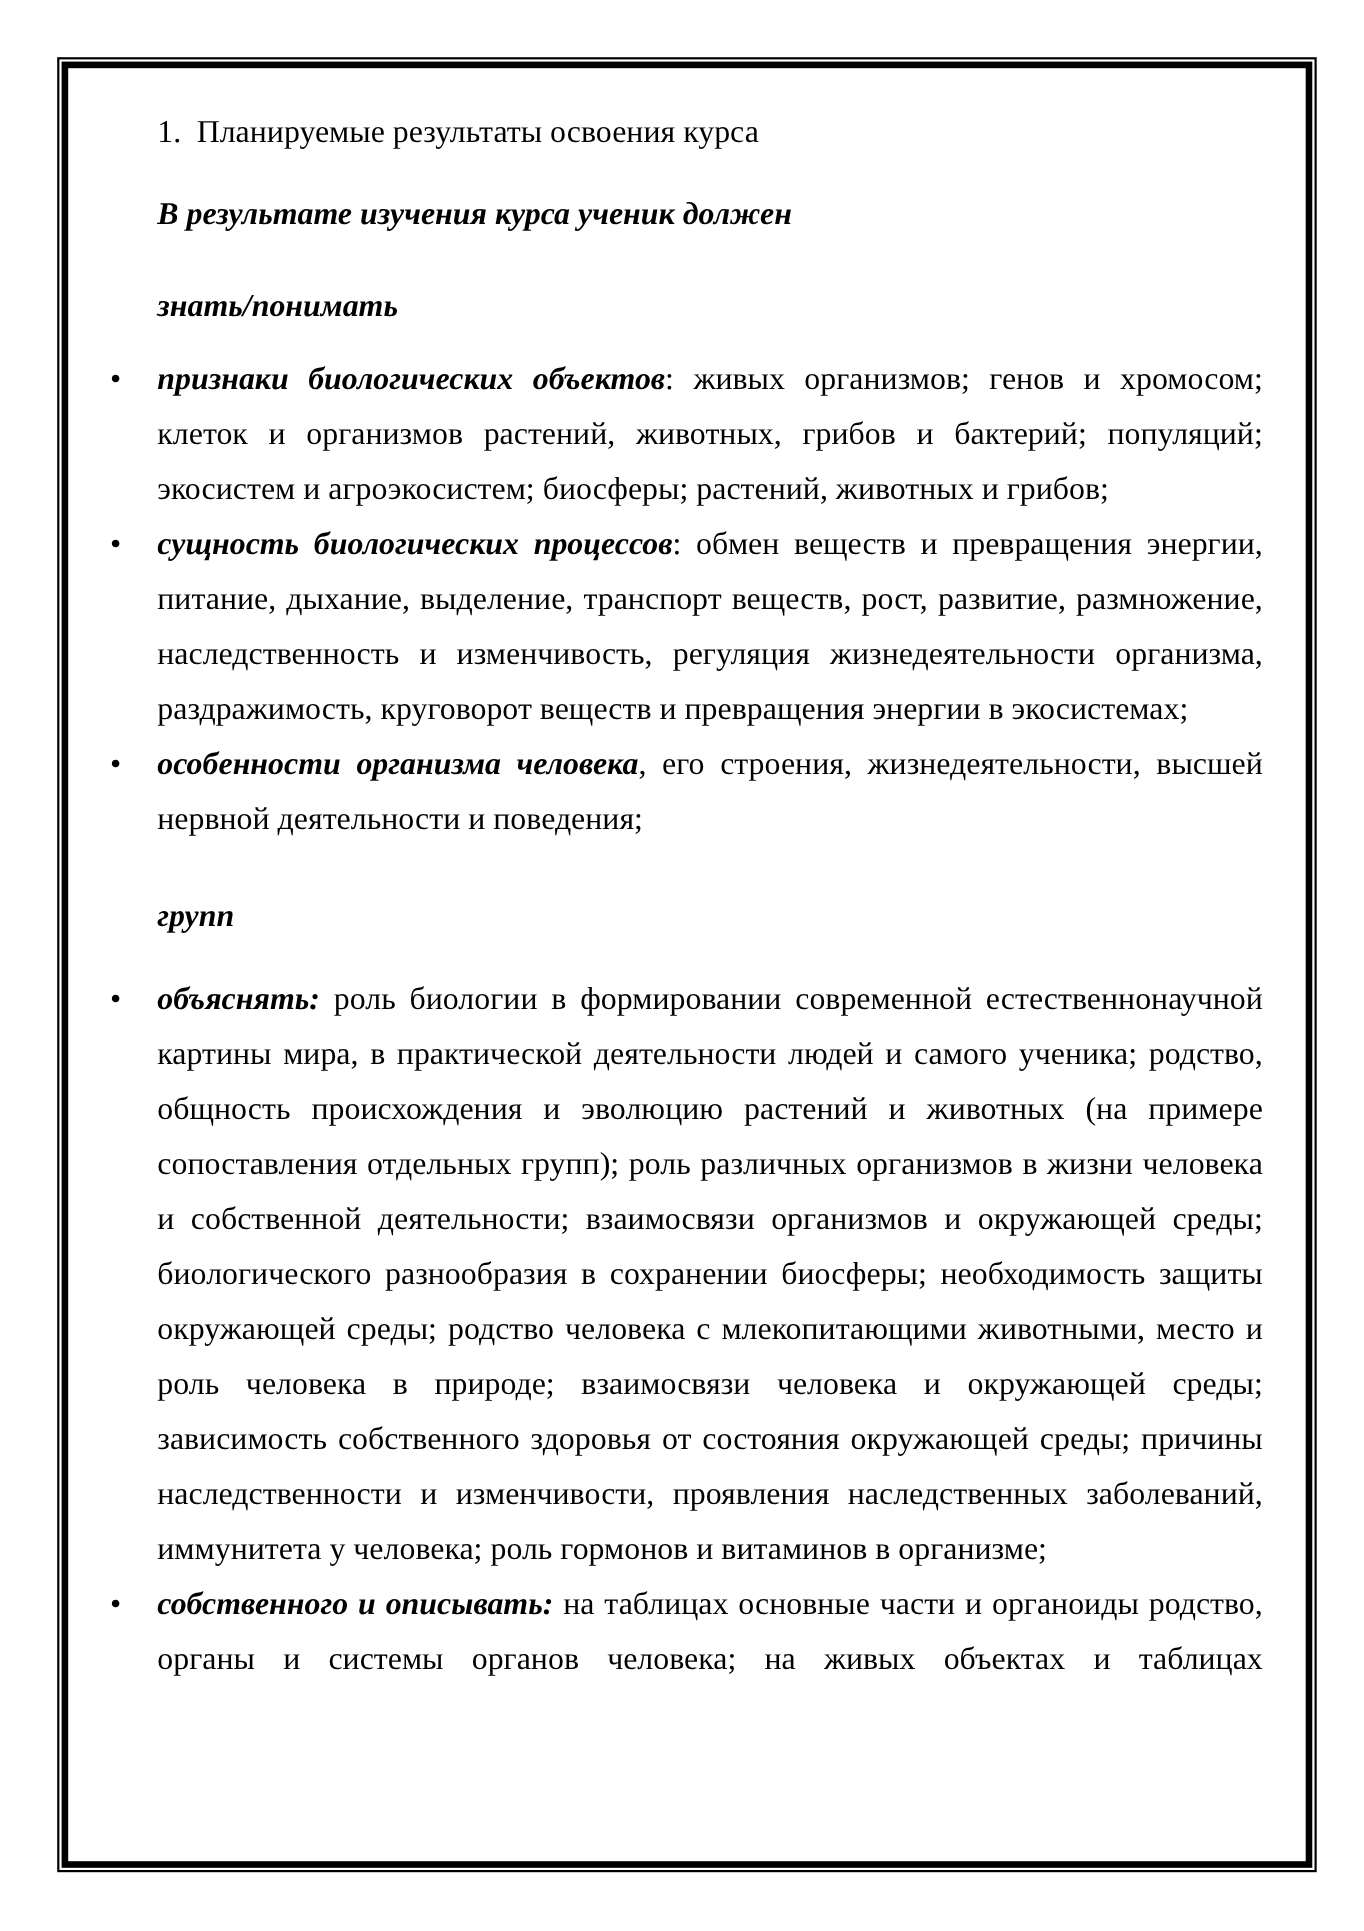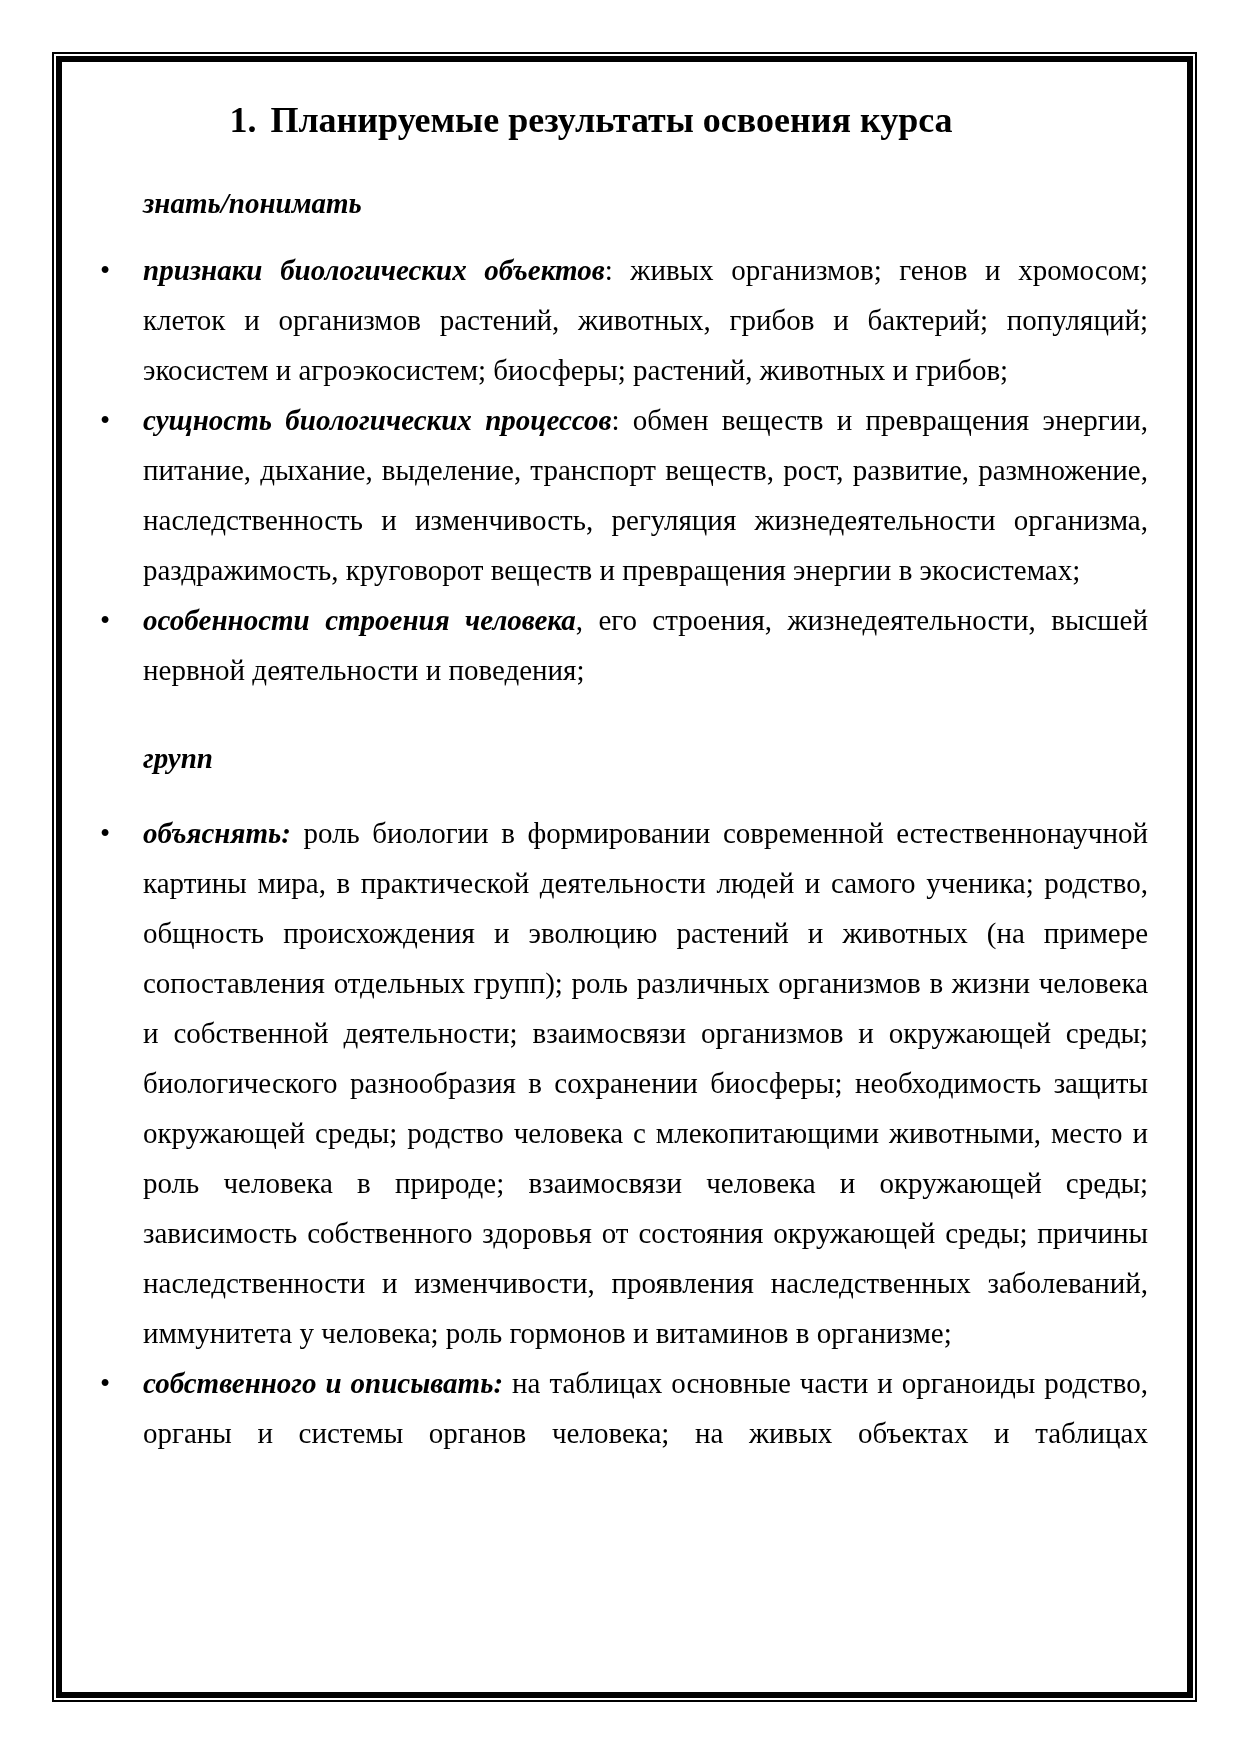--- a/index.html
+++ b/index.html
@@ -28,24 +28,23 @@
   .frame-inner {
     position: absolute;
     inset: 2px;
     border: 6px solid #000000;
     box-sizing: border-box;
     padding: 33px 39px 0 81px;
     overflow: hidden;
   }
   .doc-title {
     margin: 0 109px 0 0;
-    text-align: center;
-    font-size: 36px;
+    font-size: 29px;
     line-height: 50px;
-    font-weight: bold;
+    font-weight: normal;
   }
   .doc-title .num {
     display: inline-block;
     margin-right: 14px;
   }
   .intro {
     margin: 25px 0 0 0;
     font-size: 29px;
     line-height: 50px;
     font-weight: bold;
@@ -96,27 +95,28 @@
 <body>
 
 <div class="page">
   <div class="frame">
     <div class="frame-inner">
 
       <div class="doc-title">
         <span class="num">1.</span><span>Планируемые результаты освоения курса</span>
       </div>
 
+      <div class="intro">В результате изучения курса ученик должен</div>
 
       <div class="subheading">знать/понимать</div>
 
       <ul class="bullets">
         <li><span class="lead">признаки биологических объектов</span><span>: живых организмов; генов и хромосом; клеток и организмов растений, животных, грибов и бактерий; популяций; экосистем и агроэкосистем; биосферы; растений, животных и грибов;</span></li>
         <li><span class="lead">сущность биологических процессов</span><span>: обмен веществ и превращения энергии, питание, дыхание, выделение, транспорт веществ, рост, развитие, размножение, наследственность и изменчивость, регуляция жизнедеятельности организма, раздражимость, круговорот веществ и превращения энергии в экосистемах;</span></li>
-        <li><span class="lead">особенности строения человека</span><span>, его строения, жизнедеятельности, высшей нервной деятельности и поведения;</span></li>
+        <li><span class="lead">особенности организма человека</span><span>, его строения, жизнедеятельности, высшей нервной деятельности и поведения;</span></li>
       </ul>
 
       <div class="subheading subheading-2">групп</div>
 
       <ul class="bullets bullets-2">
         <li><span class="lead">объяснять:</span><span> роль биологии в формировании современной естественнонаучной картины мира, в практической деятельности людей и самого ученика; родство, общность происхождения и эволюцию растений и животных (на примере сопоставления отдельных групп); роль различных организмов в жизни человека и собственной деятельности; взаимосвязи организмов и окружающей среды; биологического разнообразия в сохранении биосферы; необходимость защиты окружающей среды; родство человека с млекопитающими животными, место и роль человека в природе; взаимосвязи человека и окружающей среды; зависимость собственного здоровья от состояния окружающей среды; причины наследственности и изменчивости, проявления наследственных заболеваний, иммунитета у человека; роль гормонов и витаминов в организме;</span></li>
         <li class="justify-last"><span class="lead">собственного и описывать:</span><span> на таблицах основные части и органоиды родство, органы и системы органов человека; на живых объектах и таблицах</span></li>
       </ul>
 
     </div>

